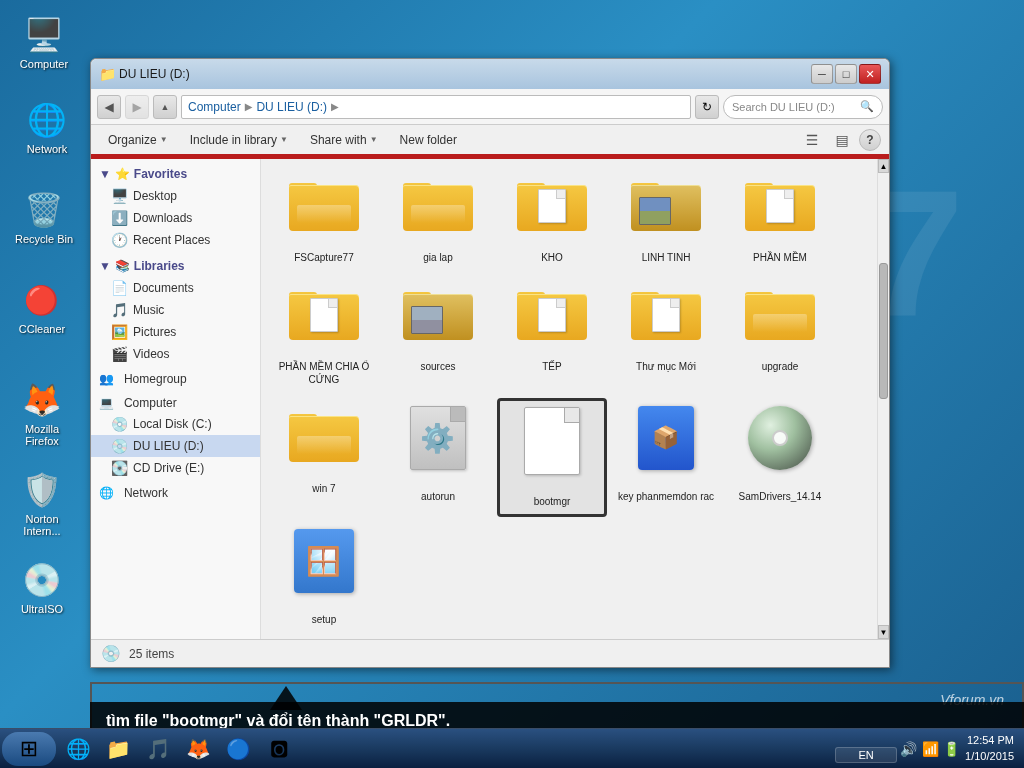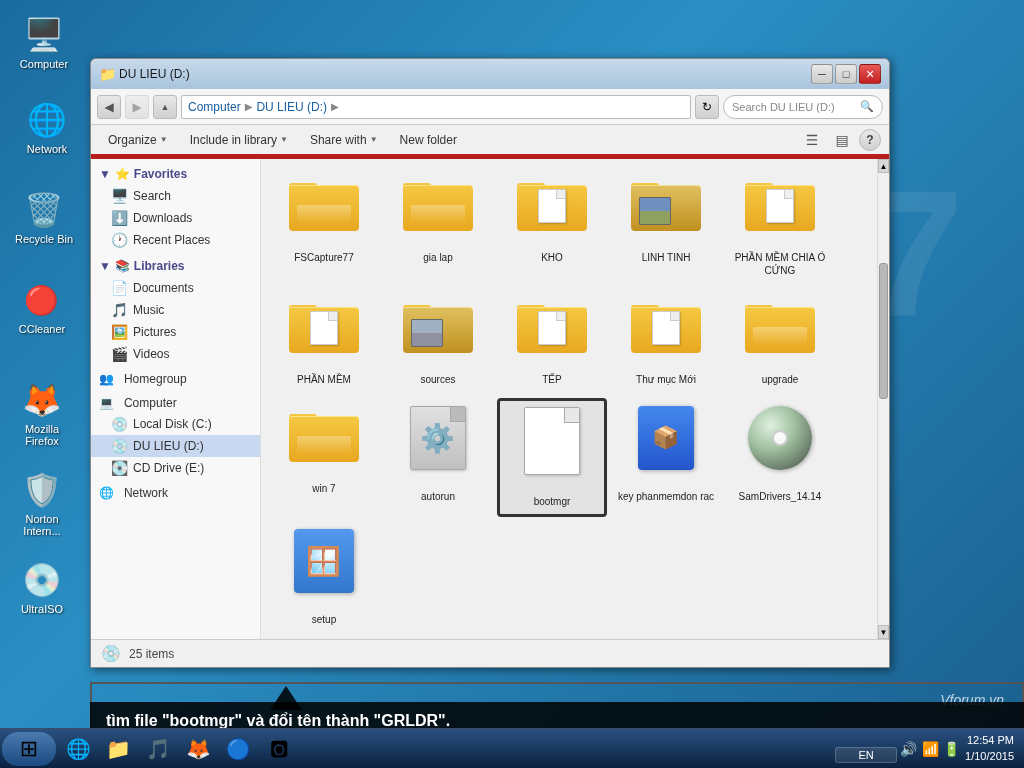--- a/index.html
+++ b/index.html
@@ -706,21 +706,21 @@
 
     <div class="nav-panel">
 
       <div class="nav-section-header">
         <span>▼</span>
         <span>⭐</span>
         <span>Favorites</span>
       </div>
       <div class="nav-item">
         <span class="nav-icon">🖥️</span>
-        <span>Search</span>
+        <span>Desktop</span>
       </div>
       <div class="nav-item">
         <span class="nav-icon">⬇️</span>
         <span>Downloads</span>
       </div>
       <div class="nav-item">
         <span class="nav-icon">🕐</span>
         <span>Recent Places</span>
       </div>
 
@@ -821,31 +821,31 @@
         </div>
 
 
         <div class="file-item">
           <div class="folder-icon folder-with-paper">
             <div class="folder-tab"></div>
             <div class="folder-body">
                 <div class="folder-paper"></div>
               </div>
           </div>
-          <div class="file-label">PHẦN MỀM CHIA Ổ CỨNG</div>
+          <div class="file-label">PHẦN MỀM</div>
         </div>
 
         <div class="file-item">
           <div class="folder-icon folder-with-paper">
             <div class="folder-tab"></div>
             <div class="folder-body">
                 <div class="folder-paper"></div>
               </div>
           </div>
-          <div class="file-label">PHẦN MỀM</div>
+          <div class="file-label">PHẦN MỀM CHIA Ổ CỨNG</div>
         </div>
 
 
         <div class="file-item">
           <div class="folder-icon folder-with-paper" style="background:none;">
             <div class="folder-tab"></div>
             <div class="folder-body" style="background:linear-gradient(to bottom,#e0c060,#c09020);">
               <div style="position:absolute;bottom:6px;left:8px;width:32px;height:28px;background:#9090a0;border:1px solid #666;border-radius:1px;overflow:hidden;">
                 <div style="width:100%;height:50%;background:#a0b0c0;"></div>
               </div>

